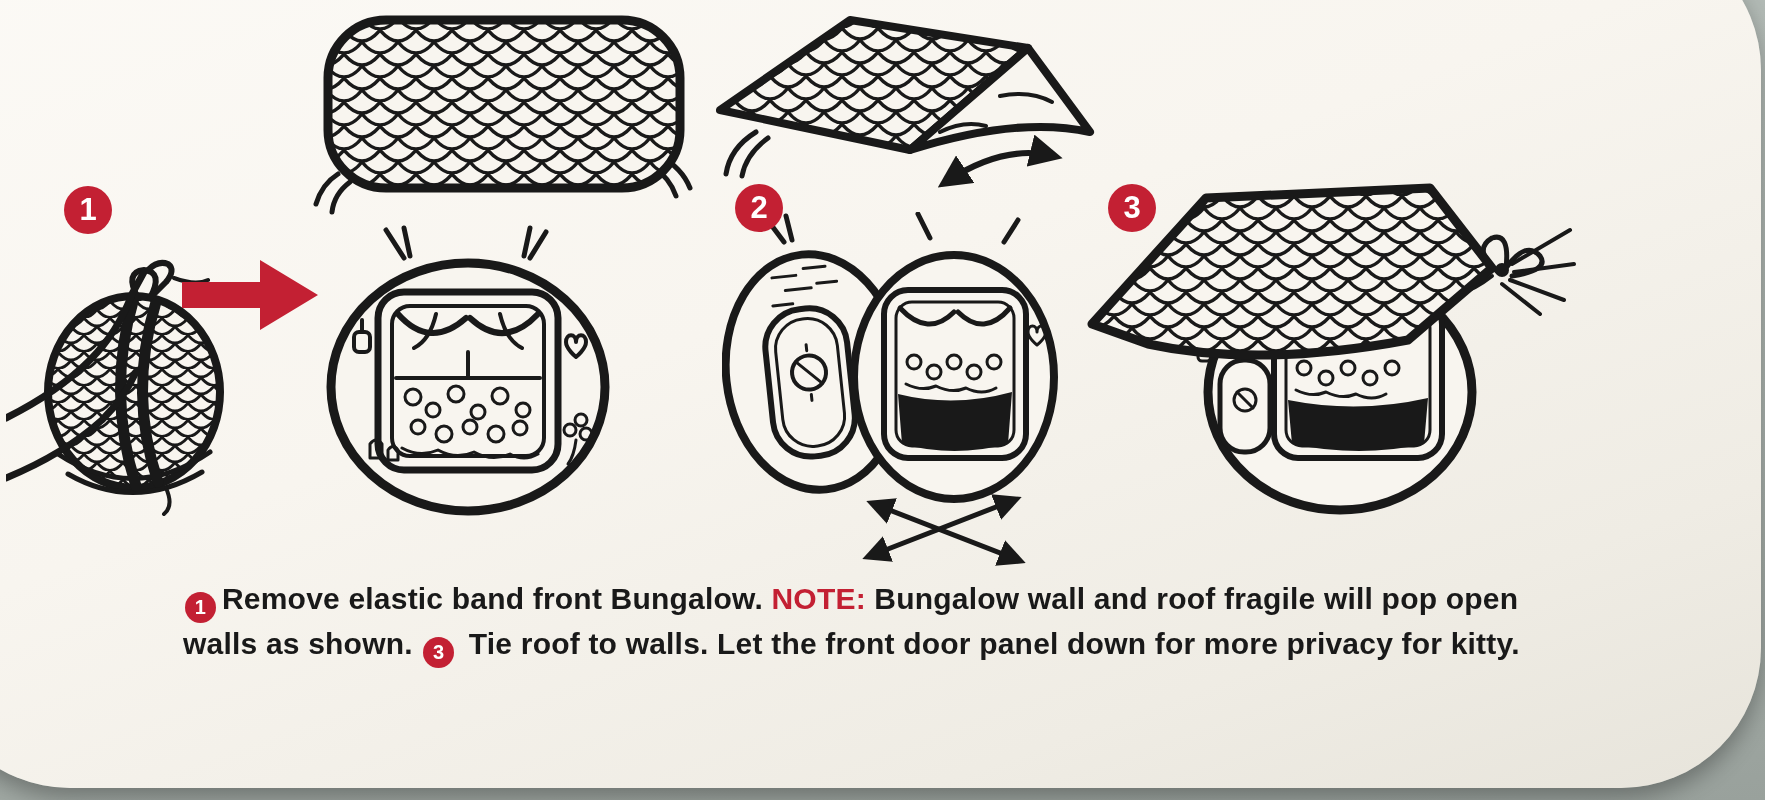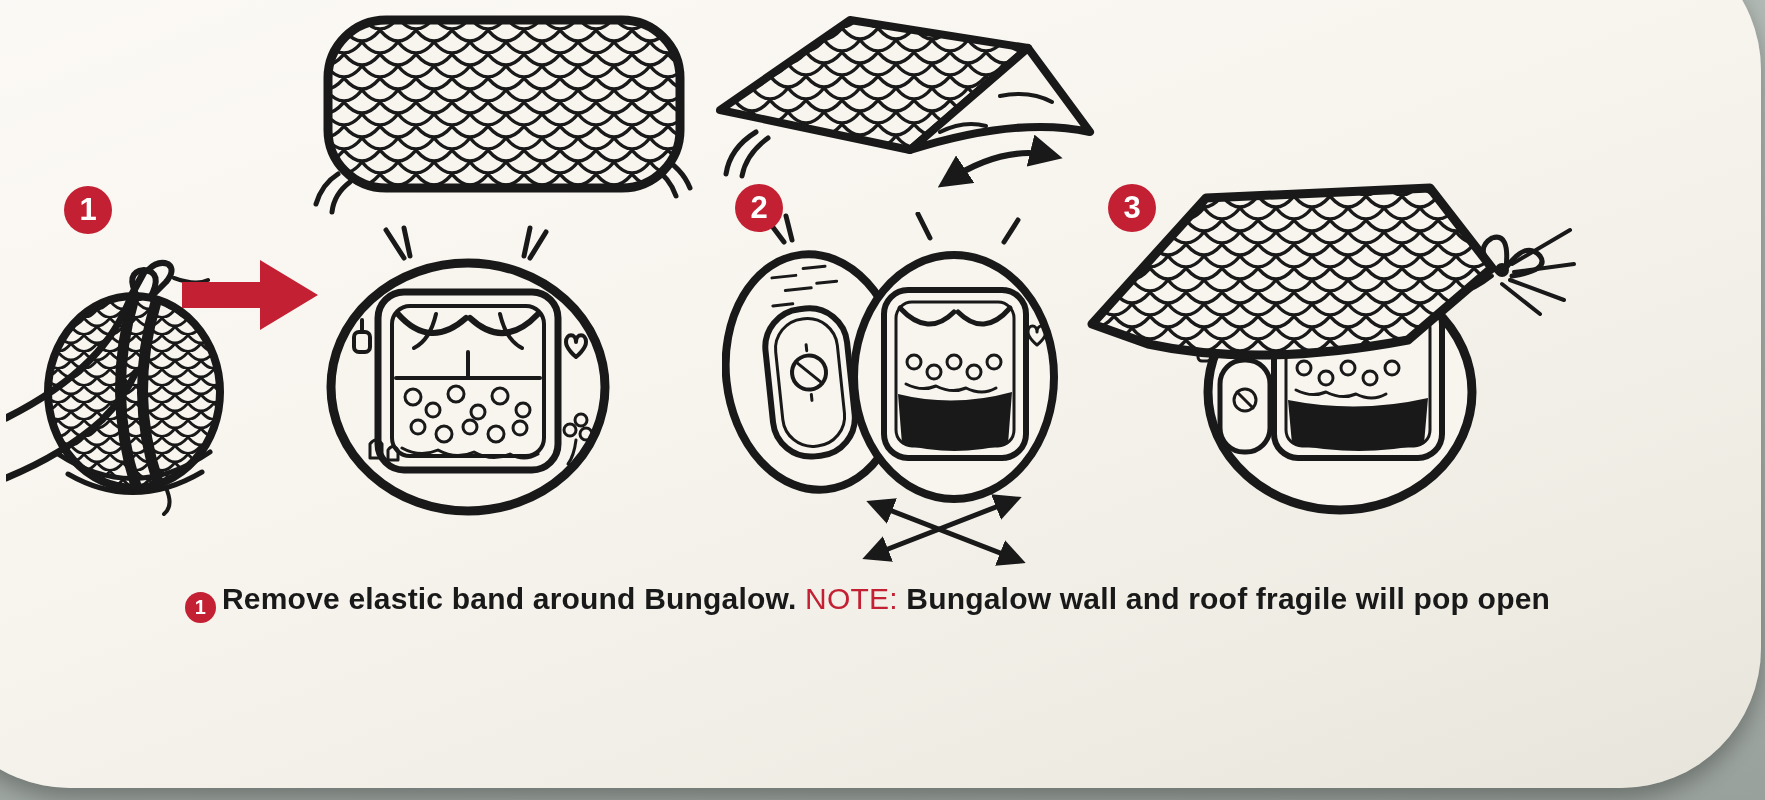--- a/index.html
+++ b/index.html
@@ -33,21 +33,21 @@
     letter-spacing:.2px;
   }
   .cap-line{white-space:nowrap;}
   .badge-inline{
     display:inline-flex;width:31px;height:31px;border-radius:50%;
     background:var(--red);color:#fff;
     align-items:center;justify-content:center;
     font-size:20px;font-weight:bold;
     vertical-align:-5px;margin:0 6px 0 2px;
   }
-  .note{color:var(--red);font-weight:normal;}
+  .note{color:var(--red);font-weight:bold;}
 </style>
 </head>
 <body>
 
 <div id="stage">
   <div class="card"></div>
 
   <svg width="0" height="0" style="position:absolute" aria-hidden="true">
     <defs>
       <pattern id="scales" width="36" height="24" patternUnits="userSpaceOnUse">
@@ -192,16 +192,19 @@
       <path d="M414 104 q-18 14 -30 16" class="w4"></path>
     </g>
   </svg>
 
   <div class="badge-big" style="left:64px;top:186px">1</div>
   <div class="badge-big" style="left:735px;top:184px">2</div>
   <div class="badge-big" style="left:1108px;top:184px">3</div>
 
   <div class="caption">
     <div class="cap-line">
-      <span class="badge-inline">1</span><span>Remove elastic band around Bungalow. </span><span class="note">NOTE:</span><span> Bungalow wall and roof fragile will pop open</span>
+      <span class="badge-inline">1</span><span>Remove elastic band front Bungalow. </span><span class="note">NOTE:</span><span> Bungalow wall and roof fragile will pop open</span>
+    </div>
+    <div class="cap-line">
+      <span>walls as shown. </span><span class="badge-inline">3</span><span> Tie roof to walls. Let the front door panel down for more privacy for kitty.</span>
     </div>
   </div>
 </div>
 
 </body></html>

